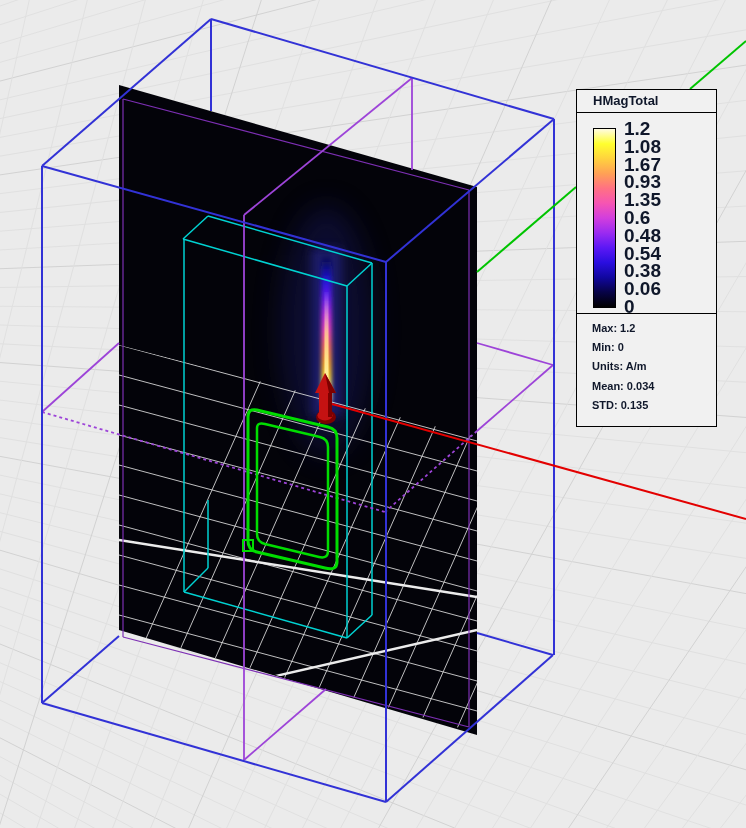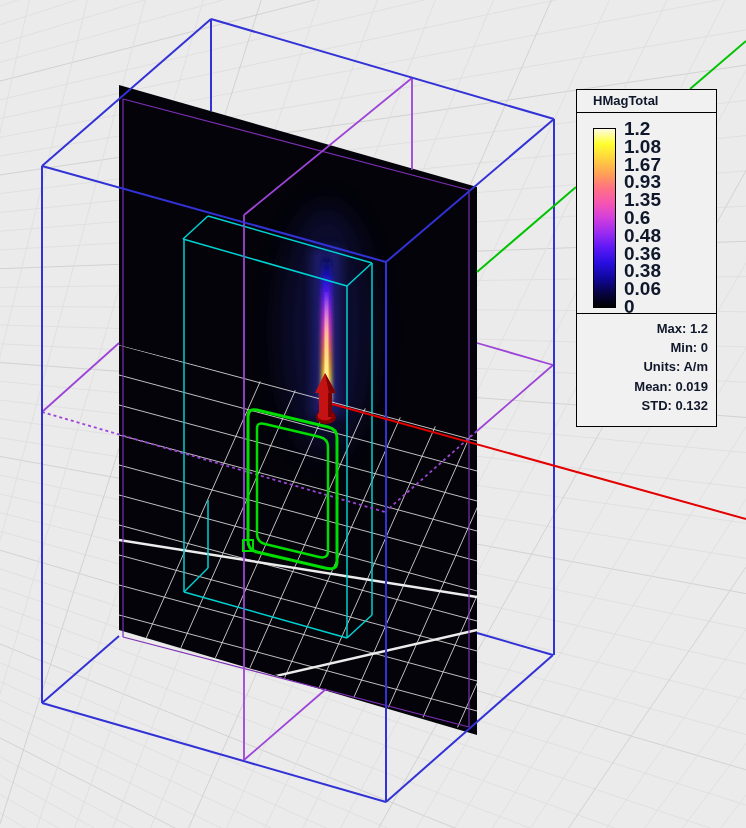--- a/index.html
+++ b/index.html
@@ -23,21 +23,21 @@
   #colorbar{
     position:absolute;left:16px;top:15px;width:21px;height:178px;
     border:1px solid #000;
   }
   #scale-labels{position:absolute;left:47px;top:7px;}
   .scale-label{height:17.8px;line-height:17.8px;font-size:19px;}
   #legend-stats{
     box-sizing:border-box;border-top:1px solid #000;
     padding:5px 8px 0 15px;
   }
-  .stat-line{height:19.2px;line-height:19.2px;white-space:nowrap;font-size:13px;text-align:right;}
+  .stat-line{height:19.2px;line-height:19.2px;white-space:nowrap;font-size:11px;}
 </style>
 </head>
 <body>
 
 <div id="stage">
   <svg id="scene" width="746" height="828" viewBox="0 0 746 828">
       <defs>
         <linearGradient id="coreGrad" x1="0" y1="254" x2="0" y2="402" gradientUnits="userSpaceOnUse">
           <stop offset="0" stop-color="rgba(5,5,40,0)"></stop>
           <stop offset="0.08" stop-color="#0d0d7a"></stop>
@@ -273,27 +273,27 @@
     <div id="legend-scale">
       <div id="colorbar" style="background: linear-gradient(rgb(255, 251, 226), rgb(255, 255, 46), rgb(255, 210, 62), rgb(255, 161, 85), rgb(255, 113, 131), rgb(246, 85, 178), rgb(210, 62, 221), rgb(155, 43, 240), rgb(92, 24, 245), rgb(42, 14, 224), rgb(17, 7, 160), rgb(7, 3, 71), rgb(0, 0, 0));"></div>
       <div id="scale-labels">
           <div class="scale-label">1.2</div>
           <div class="scale-label">1.08</div>
           <div class="scale-label">1.67</div>
           <div class="scale-label">0.93</div>
           <div class="scale-label">1.35</div>
           <div class="scale-label">0.6</div>
           <div class="scale-label">0.48</div>
-          <div class="scale-label">0.36</div>
+          <div class="scale-label">0.54</div>
           <div class="scale-label">0.38</div>
           <div class="scale-label">0.06</div>
           <div class="scale-label">0</div>
         </div>
     </div>
     <div id="legend-stats">
         <div class="stat-line">Max: 1.2</div>
         <div class="stat-line">Min: 0</div>
         <div class="stat-line">Units: A/m</div>
-        <div class="stat-line">Mean: 0.019</div>
-        <div class="stat-line">STD: 0.132</div>
+        <div class="stat-line">Mean: 0.034</div>
+        <div class="stat-line">STD: 0.135</div>
       </div>
   </div>
 </div>
 
 </body></html>

